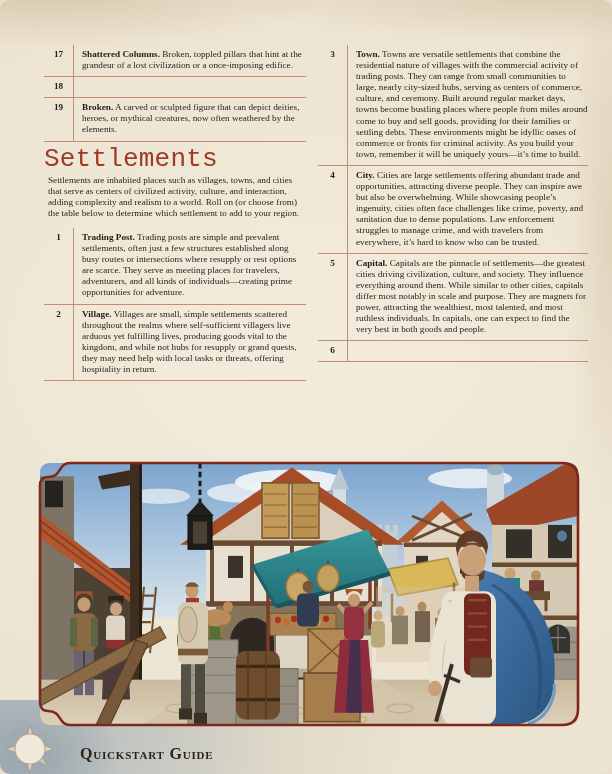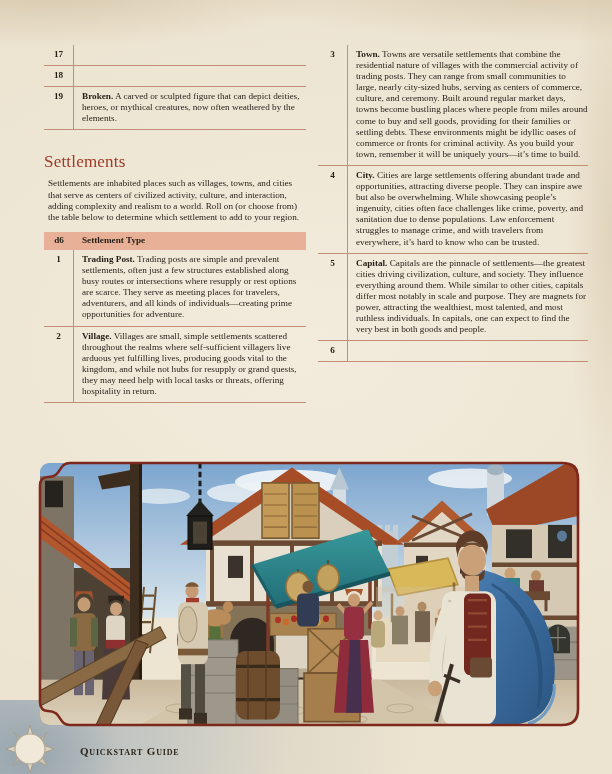--- a/index.html
+++ b/index.html
@@ -6,35 +6,36 @@
   body{width:612px;height:774px;overflow:hidden;background:#e9dfcc;}
   .page{
     position:relative;width:612px;height:774px;overflow:hidden;
     font-family:"Liberation Serif",serif;color:#241e16;
     background:
       radial-gradient(ellipse 420px 90px at 8% -2%, rgba(196,174,138,.55), rgba(196,174,138,0) 70%),
       radial-gradient(ellipse 500px 70px at 92% -1%, rgba(201,181,146,.5), rgba(201,181,146,0) 70%),
       radial-gradient(ellipse 60px 400px at 100% 30%, rgba(205,188,155,.45), rgba(205,188,155,0) 75%),
       radial-gradient(ellipse 700px 500px at 50% 45%, rgba(255,252,244,.35), rgba(255,252,244,0) 80%),
       #ece3d0;
+    border-radius: 10px;
   }
   
   .columns{position:absolute;left:44px;top:45px;width:544px;display:flex;gap:12px;}
   .col{font-size:9.2px;line-height:11.1px;}
   .col.left{width:262px;}
   .col.right{width:270px;}
   .rolltable{width:100%;}
   .trow{display:grid;grid-template-columns:30px 1fr;border-bottom:1px solid #c28f74;}
   .trow .roll{font-weight:bold;text-align:center;padding:4px 0 5px;border-right:1px solid #c28f74;}
   .trow .desc{padding:4px 0 5px 8px;}
   .trow .desc b{font-weight:bold;}
   
   .sec-heading{
-    font-family:Liberation Serif, serif;font-weight:normal;
-    font-size:17px;line-height:22px;color:#9e3a26;margin:21px 0 5px 0;
+    font-family:Liberation Mono, monospace;font-weight:normal;
+    font-size:26px;line-height:22px;color:#9e3a26;margin:6px 0 5px 0;
     letter-spacing:.2px;
   }
   .intro{margin:0 0 9px 4px;}
   
   .d6-head{display:grid;grid-template-columns:30px 1fr;background:#e8b097;font-weight:bold;}
   .d6-head .c1{text-align:center;padding:3.5px 0;}
   .d6-head .c2{padding:3.5px 0 3.5px 8px;}
   
   .illo-wrap{position:absolute;left:40px;top:463px;width:538px;height:262px;}
   .illo-art{position:absolute;left:0;top:0;width:538px;height:262px;border-radius:9px;overflow:hidden;}
@@ -47,51 +48,48 @@
       linear-gradient(97deg, rgba(164,176,183,.85) 0%, rgba(178,186,188,.65) 26%, rgba(205,202,188,.35) 48%, rgba(236,227,208,0) 68%);
   }
   .page-badge{position:absolute;left:1px;top:724px;width:58px;height:50px;}
   .page-num{
     position:absolute;left:10px;top:737px;width:38px;text-align:center;
     font-size:13px;font-weight:bold;color:#2a2419;margin-top:44px;
   }
   .footer-label{
     position:absolute;left:80px;top:745px;
     font-variant:small-caps;font-weight:bold;letter-spacing:.8px;
-    font-size:11px;color:#2c241a;
+    font-size:16px;color:#2c241a;
   }
 </style>
 </head>
 <body>
 
 <div class="page">
 
   <div class="columns">
 
     <div class="col left">
       <div class="rolltable">
         <div class="trow">
           <div class="roll">17</div>
+          <div class="desc"><b>Shattered Columns.</b> <span>Broken, toppled pillars that hint at the grandeur of a lost civilization or a once-imposing edifice.</span></div>
         </div>
         <div class="trow">
           <div class="roll">18</div>
         </div>
         <div class="trow">
           <div class="roll">19</div>
           <div class="desc"><b>Broken.</b> <span>A carved or sculpted figure that can depict deities, heroes, or mythical creatures, now often weathered by the elements.</span></div>
         </div>
       </div>
 
       <h2 class="sec-heading">Settlements</h2>
       <p class="intro">Settlements are inhabited places such as villages, towns, and cities that serve as centers of civilized activity, culture, and interaction, adding complexity and realism to a world. Roll on (or choose from) the table below to determine which settlement to add to your region.</p>
 
-      <div class="d6-head">
-        <div class="c1">d6</div>
-        <div class="c2">Settlement Type</div>
-      </div>
       <div class="rolltable">
         <div class="trow">
           <div class="roll">1</div>
           <div class="desc"><b>Trading Post.</b> <span>Trading posts are simple and prevalent settlements, often just a few structures established along busy routes or intersections where resupply or rest options are scarce. They serve as meeting places for travelers, adventurers, and all kinds of individuals—creating prime opportunities for adventure.</span></div>
         </div>
         <div class="trow">
           <div class="roll">2</div>
           <div class="desc"><b>Village.</b> <span>Villages are small, simple settlements scattered throughout the realms where self-sufficient villagers live arduous yet fulfilling lives, producing goods vital to the kingdom, and while not hubs for resupply or grand quests, they may need help with local tasks or threats, offering hospitality in return.</span></div>
         </div>
       </div>

